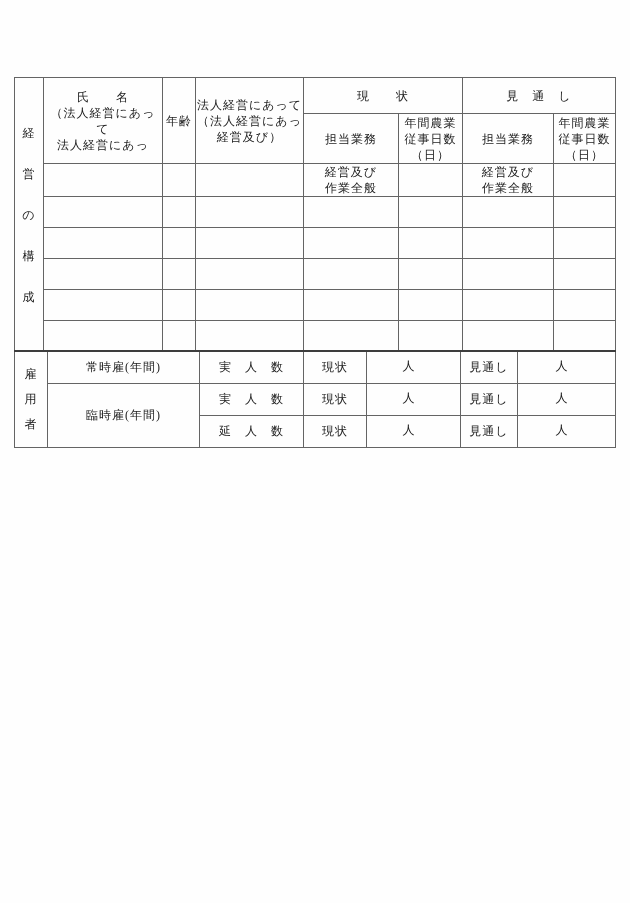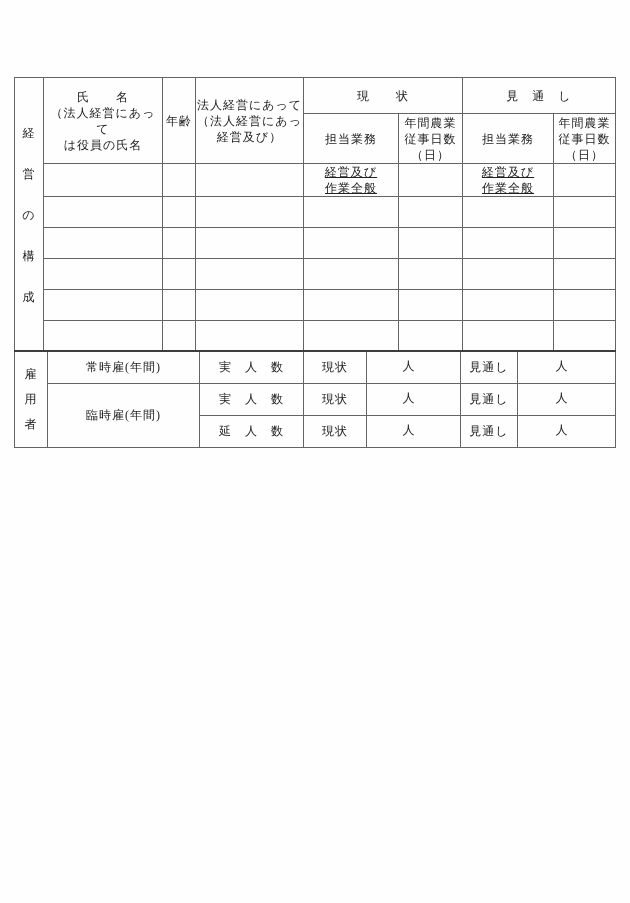--- a/index.html
+++ b/index.html
@@ -16,21 +16,21 @@
     font-size:12px; line-height:16px; letter-spacing:1px; overflow:hidden;
     background:#fefefe;
   }
   table.top-t { top:77px; width:601px; }
   table.bot-t { top:350px; width:601px; }
   table.bot-t td { border-top-width:1px; }
   table.bot-t tr.r1 td { border-top:2px solid #3d3d3d; }
 
   tr.h1 { height:36px; }
   tr.h2 { height:50px; }
-  tr.d1 { height:32px;text-decoration:underline; }
+  tr.d1 { height:32px; }
   tr.de { height:31px; }
   tr.br { height:32px; }
 
   .ml { line-height:15px; }
   .ml .ln { display:block; }
 
   .vstack {
     display:flex; flex-direction:column; align-items:center; justify-content:center;
     width:100%;
   }
@@ -64,21 +64,21 @@
             <span class="vchar">経</span>
             <span class="vchar">営</span>
             <span class="vchar">の</span>
             <span class="vchar">構</span>
             <span class="vchar">成</span>
           </div>
         </td>
         <td rowspan="2" class="ml">
           <span class="ln">氏　　名</span>
           <span class="ln">（法人経営にあって</span>
-          <span class="ln">は役員の氏名</span>
+          <span class="ln">法人経営にあっ</span>
         </td>
         <td rowspan="2">年齢</td>
         <td rowspan="2" class="ml">
           <span class="ln">法人経営にあって</span>
           <span class="ln">（法人経営にあっ</span>
           <span class="ln">経営及び）</span>
         </td>
         <td colspan="2">現　　状</td>
         <td colspan="2">見　通　し</td>
       </tr>

